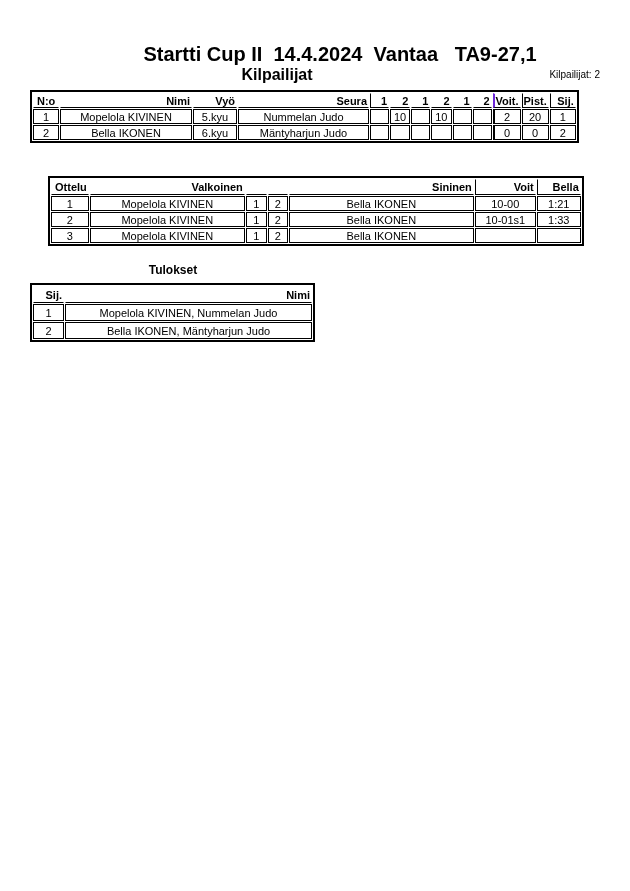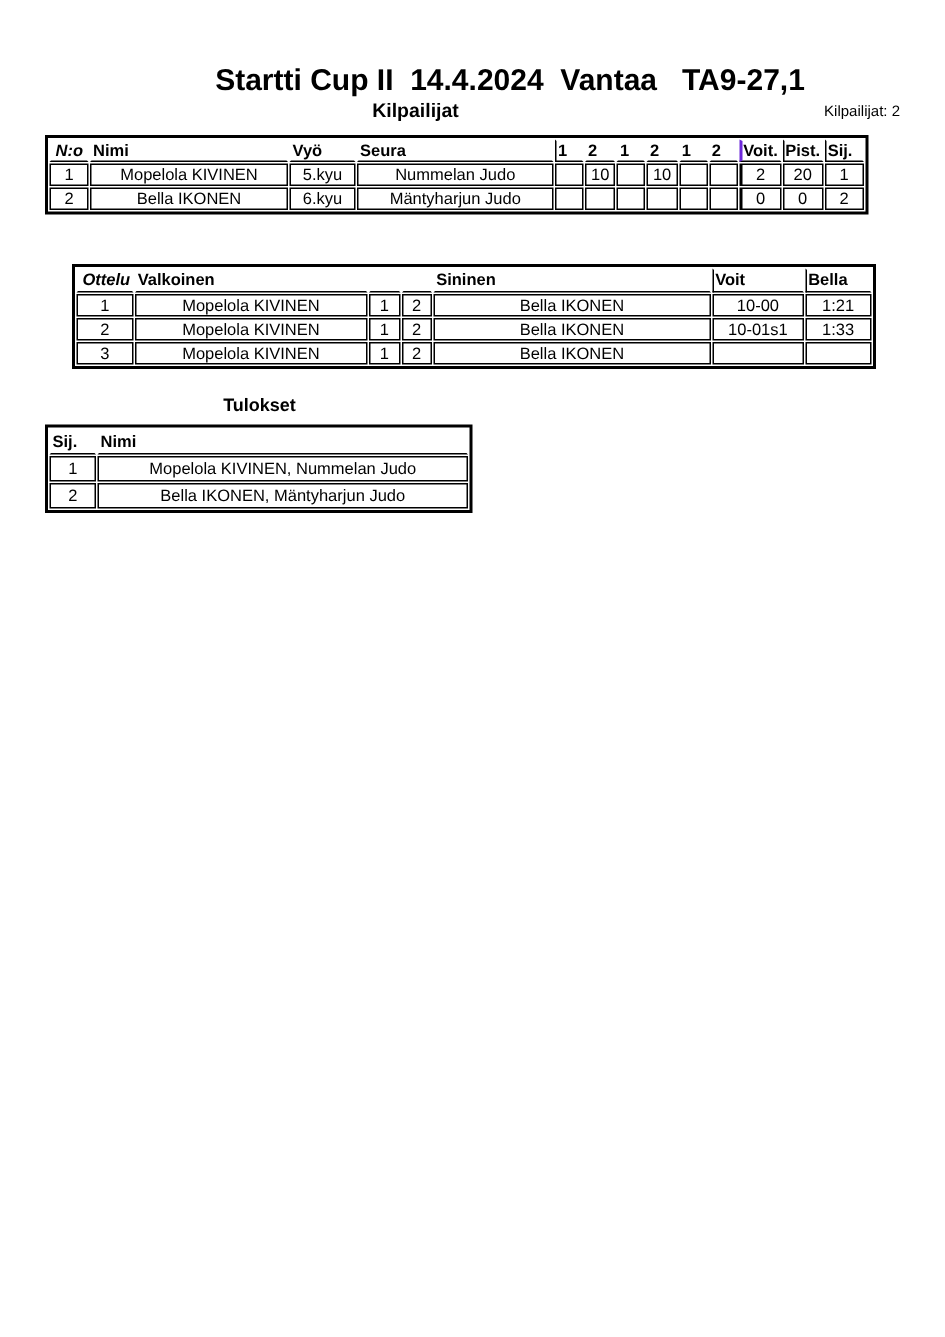--- a/index.html
+++ b/index.html
@@ -14,21 +14,21 @@
   .doc-title {
     position: absolute; top: 43px; left: 0; width: 630px;
     text-align: center;
     font-size: 20px; font-weight: bold;
     white-space: pre;
     padding-left: 25px;
   }
   .subtitle {
     position: absolute; top: 66px; left: 0; width: 554px;
     text-align: center;
-    font-size: 13px; font-weight: bold;
+    font-size: 16px; font-weight: bold;
   }
   .comp-count {
     position: absolute; top: 69px; right: 30px;
     font-size: 10px;
   }
   .section-heading {
     position: absolute;
     text-align: center;
     font-size: 12px; font-weight: bold;
   }
@@ -51,35 +51,35 @@
     box-sizing: border-box;
     font-size: 11px;
     line-height: 12px;
     padding: 0 3px;
     overflow: hidden;
     white-space: nowrap;
     vertical-align: middle;
   }
   th {
     font-weight: bold;
-    text-align: left;
+    text-align: right;
     border: 1px solid transparent;
     border-bottom: 1px solid #000;
     padding: 0 1px;
   }
   td { border: 1px solid #000; background: #fff; }
 
   #competitors-table th, #competitors-table td { height: 15px; }
   #matches-table th { height: 16px; }
   #matches-table td { height: 15px; }
   #results-table th, #results-table td { height: 17px; }
 
   .l { text-align: center; }
   .c { text-align: center; }
-  th.hleft { text-align: left; padding-left: 3px; font-style: italic; }
+  th.hleft { text-align: left; padding-left: 3px; }
   th.hbl { border-left-color: #000; }        
   th.hthick { border-left: 2px solid #6d28d9; margin-top: 29px; } 
   td.thick { border-left-width: 2px; }       
 </style>
 </head>
 <body>
 
 <div class="doc-title">Startti Cup II  14.4.2024  Vantaa   TA9-27,1</div>
 <div class="subtitle">Kilpailijat</div>
 <div class="comp-count">Kilpailijat: 2</div>

